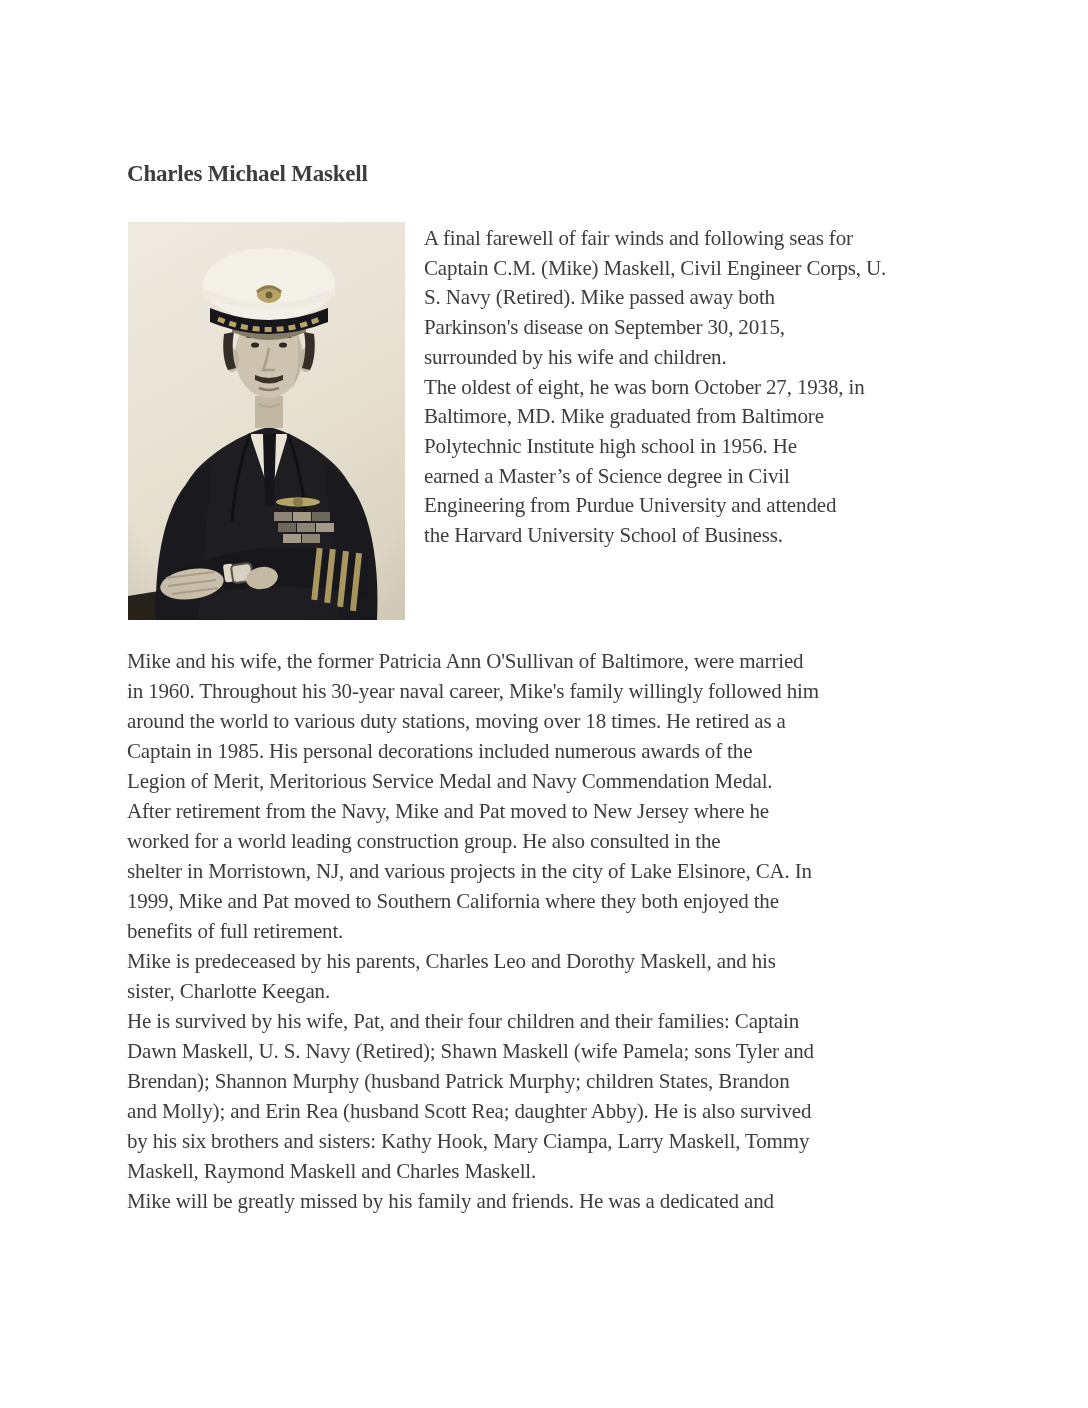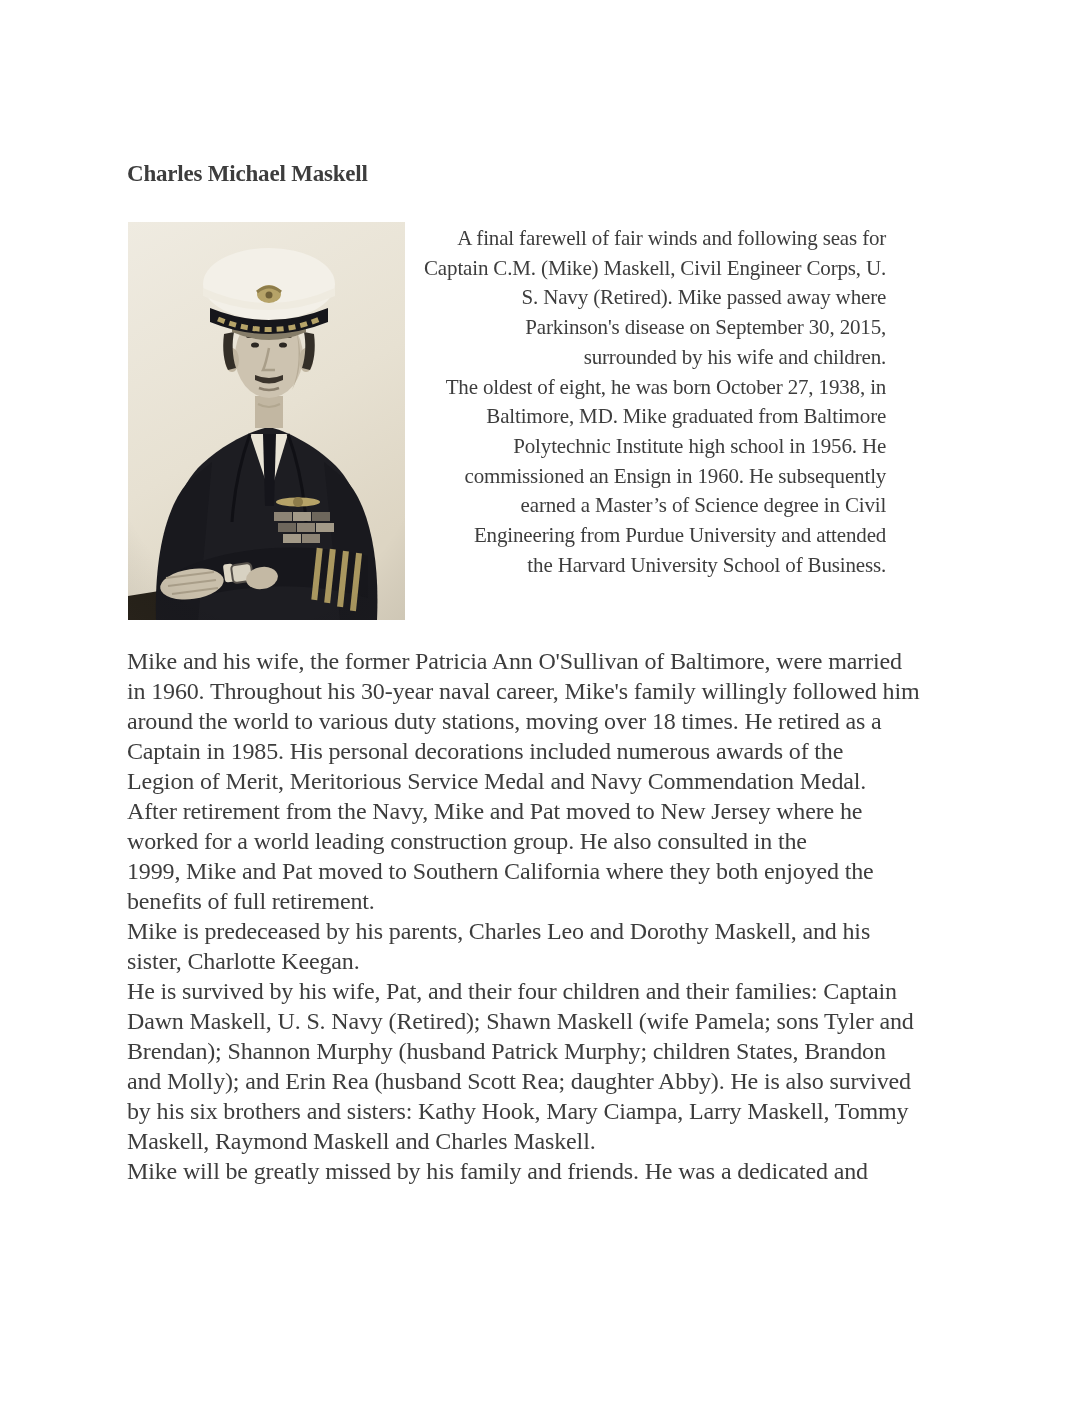--- a/index.html
+++ b/index.html
@@ -37,27 +37,26 @@
   }
   .photo svg { display: block; width: 100%; height: 100%; }
   .intro {
     position: absolute;
     left: 424px;
     top: 194px;
     font-size: 21px;
     line-height: 29.7px;
     letter-spacing: -0.15px;
     white-space: nowrap;
-    text-align: right;
   }
   .body-text {
     position: absolute;
     left: 127px;
     top: 616px;
-    font-size: 24px;
+    font-size: 21px;
     line-height: 30px;
     letter-spacing: -0.15px;
     white-space: nowrap;
   }
   .line { white-space: nowrap; }
 </style>
 </head>
 <body>
 
 <div class="page" style="color: rgb(61, 61, 61); background: rgb(255, 255, 255);">
@@ -160,40 +159,40 @@
       <path d="M38,356 L86,350 M40,364 L88,358 M44,372 L90,366" stroke="#a99e89" stroke-width="2" fill="none"></path>
       <ellipse cx="134" cy="356" rx="16" ry="11" fill="#c4b9a4" transform="rotate(-10 134 356)"></ellipse>
 
       <rect x="0" y="0" width="277" height="398" fill="url(#vign)"></rect>
     </svg>
   </figure>
 
   <div class="intro">
       <div class="line">A final farewell of fair winds and following seas for</div>
       <div class="line">Captain C.M. (Mike) Maskell, Civil Engineer Corps, U.</div>
-      <div class="line">S. Navy (Retired). Mike passed away where</div>
+      <div class="line">S. Navy (Retired). Mike passed away both</div>
       <div class="line">Parkinson's disease on September 30, 2015,</div>
       <div class="line">surrounded by his wife and children.</div>
       <div class="line">The oldest of eight, he was born October 27, 1938, in</div>
       <div class="line">Baltimore, MD. Mike graduated from Baltimore</div>
       <div class="line">Polytechnic Institute high school in 1956. He</div>
-      <div class="line">commissioned an Ensign in 1960. He subsequently</div>
       <div class="line">earned a Master’s of Science degree in Civil</div>
       <div class="line">Engineering from Purdue University and attended</div>
       <div class="line">the Harvard University School of Business.</div>
     </div>
 
   <div class="body-text">
       <div class="line">Mike and his wife, the former Patricia Ann O'Sullivan of Baltimore, were married</div>
       <div class="line">in 1960. Throughout his 30-year naval career, Mike's family willingly followed him</div>
       <div class="line">around the world to various duty stations, moving over 18 times. He retired as a</div>
       <div class="line">Captain in 1985. His personal decorations included numerous awards of the</div>
       <div class="line">Legion of Merit, Meritorious Service Medal and Navy Commendation Medal.</div>
       <div class="line">After retirement from the Navy, Mike and Pat moved to New Jersey where he</div>
       <div class="line">worked for a world leading construction group. He also consulted in the</div>
+      <div class="line">shelter in Morristown, NJ, and various projects in the city of Lake Elsinore, CA. In</div>
       <div class="line">1999, Mike and Pat moved to Southern California where they both enjoyed the</div>
       <div class="line">benefits of full retirement.</div>
       <div class="line">Mike is predeceased by his parents, Charles Leo and Dorothy Maskell, and his</div>
       <div class="line">sister, Charlotte Keegan.</div>
       <div class="line">He is survived by his wife, Pat, and their four children and their families: Captain</div>
       <div class="line">Dawn Maskell, U. S. Navy (Retired); Shawn Maskell (wife Pamela; sons Tyler and</div>
       <div class="line">Brendan); Shannon Murphy (husband Patrick Murphy; children States, Brandon</div>
       <div class="line">and Molly); and Erin Rea (husband Scott Rea; daughter Abby). He is also survived</div>
       <div class="line">by his six brothers and sisters: Kathy Hook, Mary Ciampa, Larry Maskell, Tommy</div>
       <div class="line">Maskell, Raymond Maskell and Charles Maskell.</div>

